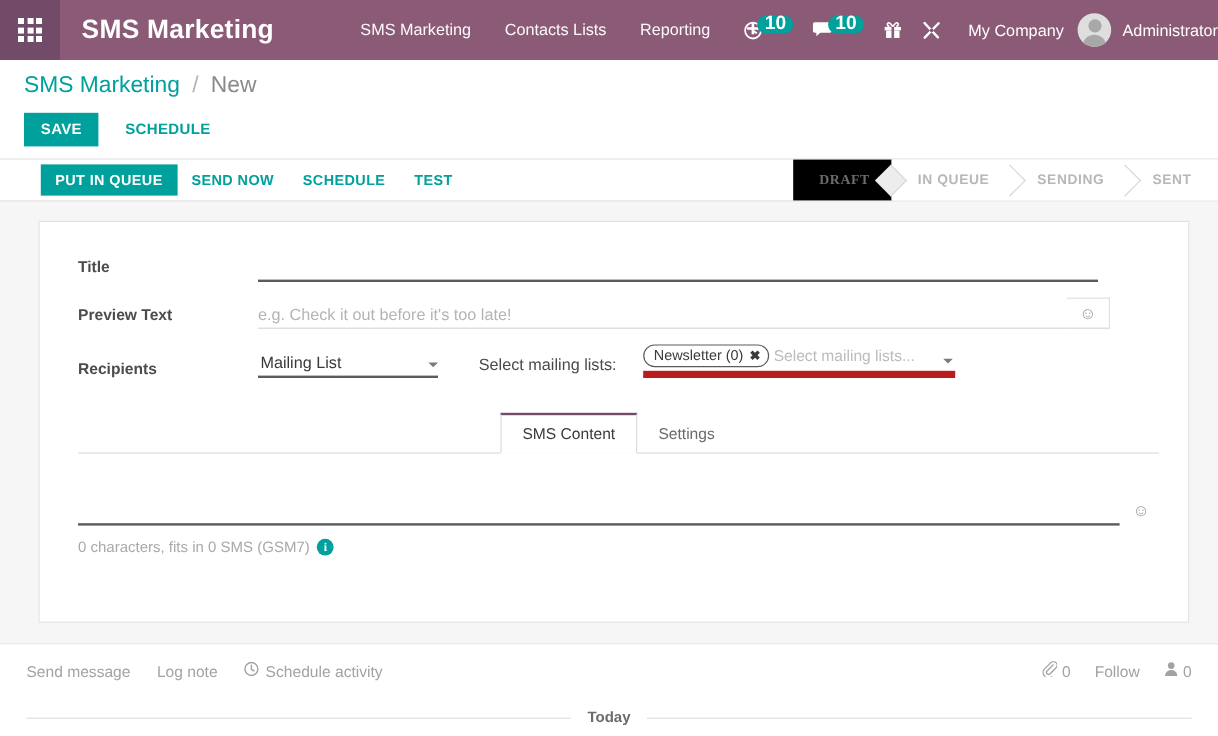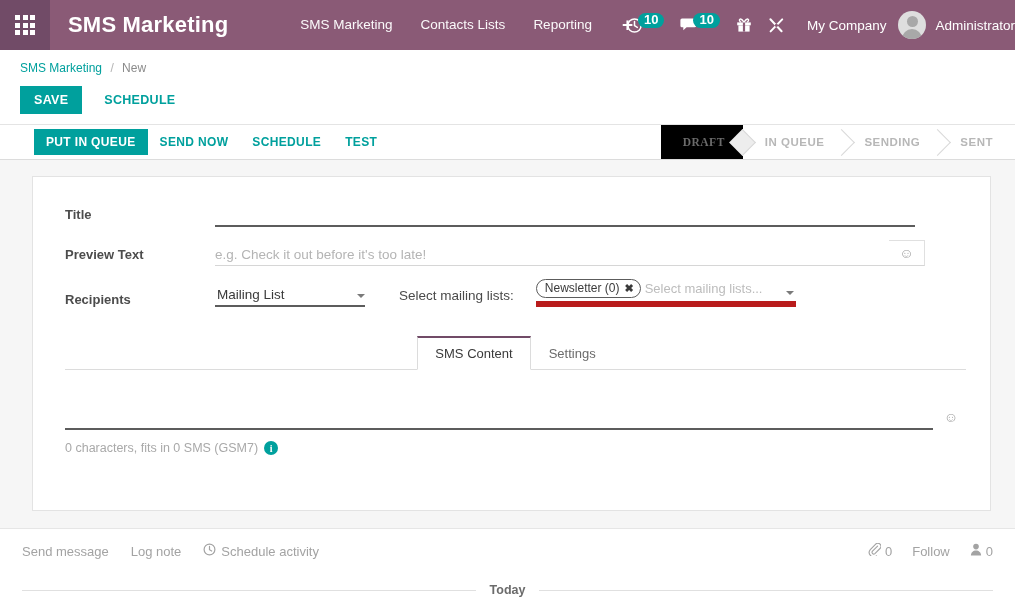--- a/index.html
+++ b/index.html
@@ -63,21 +63,21 @@
   }
   .sysicon {
     position: relative; color: #ffffff;
     display: flex; align-items: center;
     margin-right: 4px; padding: 0 6px;
     cursor: pointer;
   }
   .sysicon svg { display: block; }
   .badge {
     background: #00a09d; color: #ffffff;
-    font-size: 13px; font-weight: bold;
+    font-size: 16px; font-weight: bold;
     border-radius: 9px;
     padding: 1px 6px 2px 6px;
     margin-left: -5px; margin-top: -9px;
     line-height: 12px;
     position: relative; z-index: 2; text-align: center;
   }
   .company-name {
     color: #ffffff; font-size: 13.5px;
     padding: 0 12px; cursor: pointer; white-space: nowrap;
   }
@@ -100,21 +100,21 @@
     background: #a8a8a8; left: 4px; top: 18px;
   }
   .user-name {
     color: #ffffff; font-size: 13.5px; white-space: nowrap;
   }
 
   
   .control-panel { background: #ffffff; padding: 0 0 0 20px; }
   .breadcrumb {
     padding-top: 11px;
-    font-size: 12px;
+    font-size: 19px;
     white-space: nowrap;
   }
   .bc-root { color: #00a09d; cursor: pointer; }
   .bc-sep  { color: #b3b3b3; margin: 0 5px; }
   .bc-cur  { color: #8b8b8b; }
 
   .action-row { padding: 11px 0 10px 0; display: flex; align-items: center; }
   .btn-save {
     background: #00a09d; color: #ffffff;
     font-size: 12.5px; font-weight: bold;

